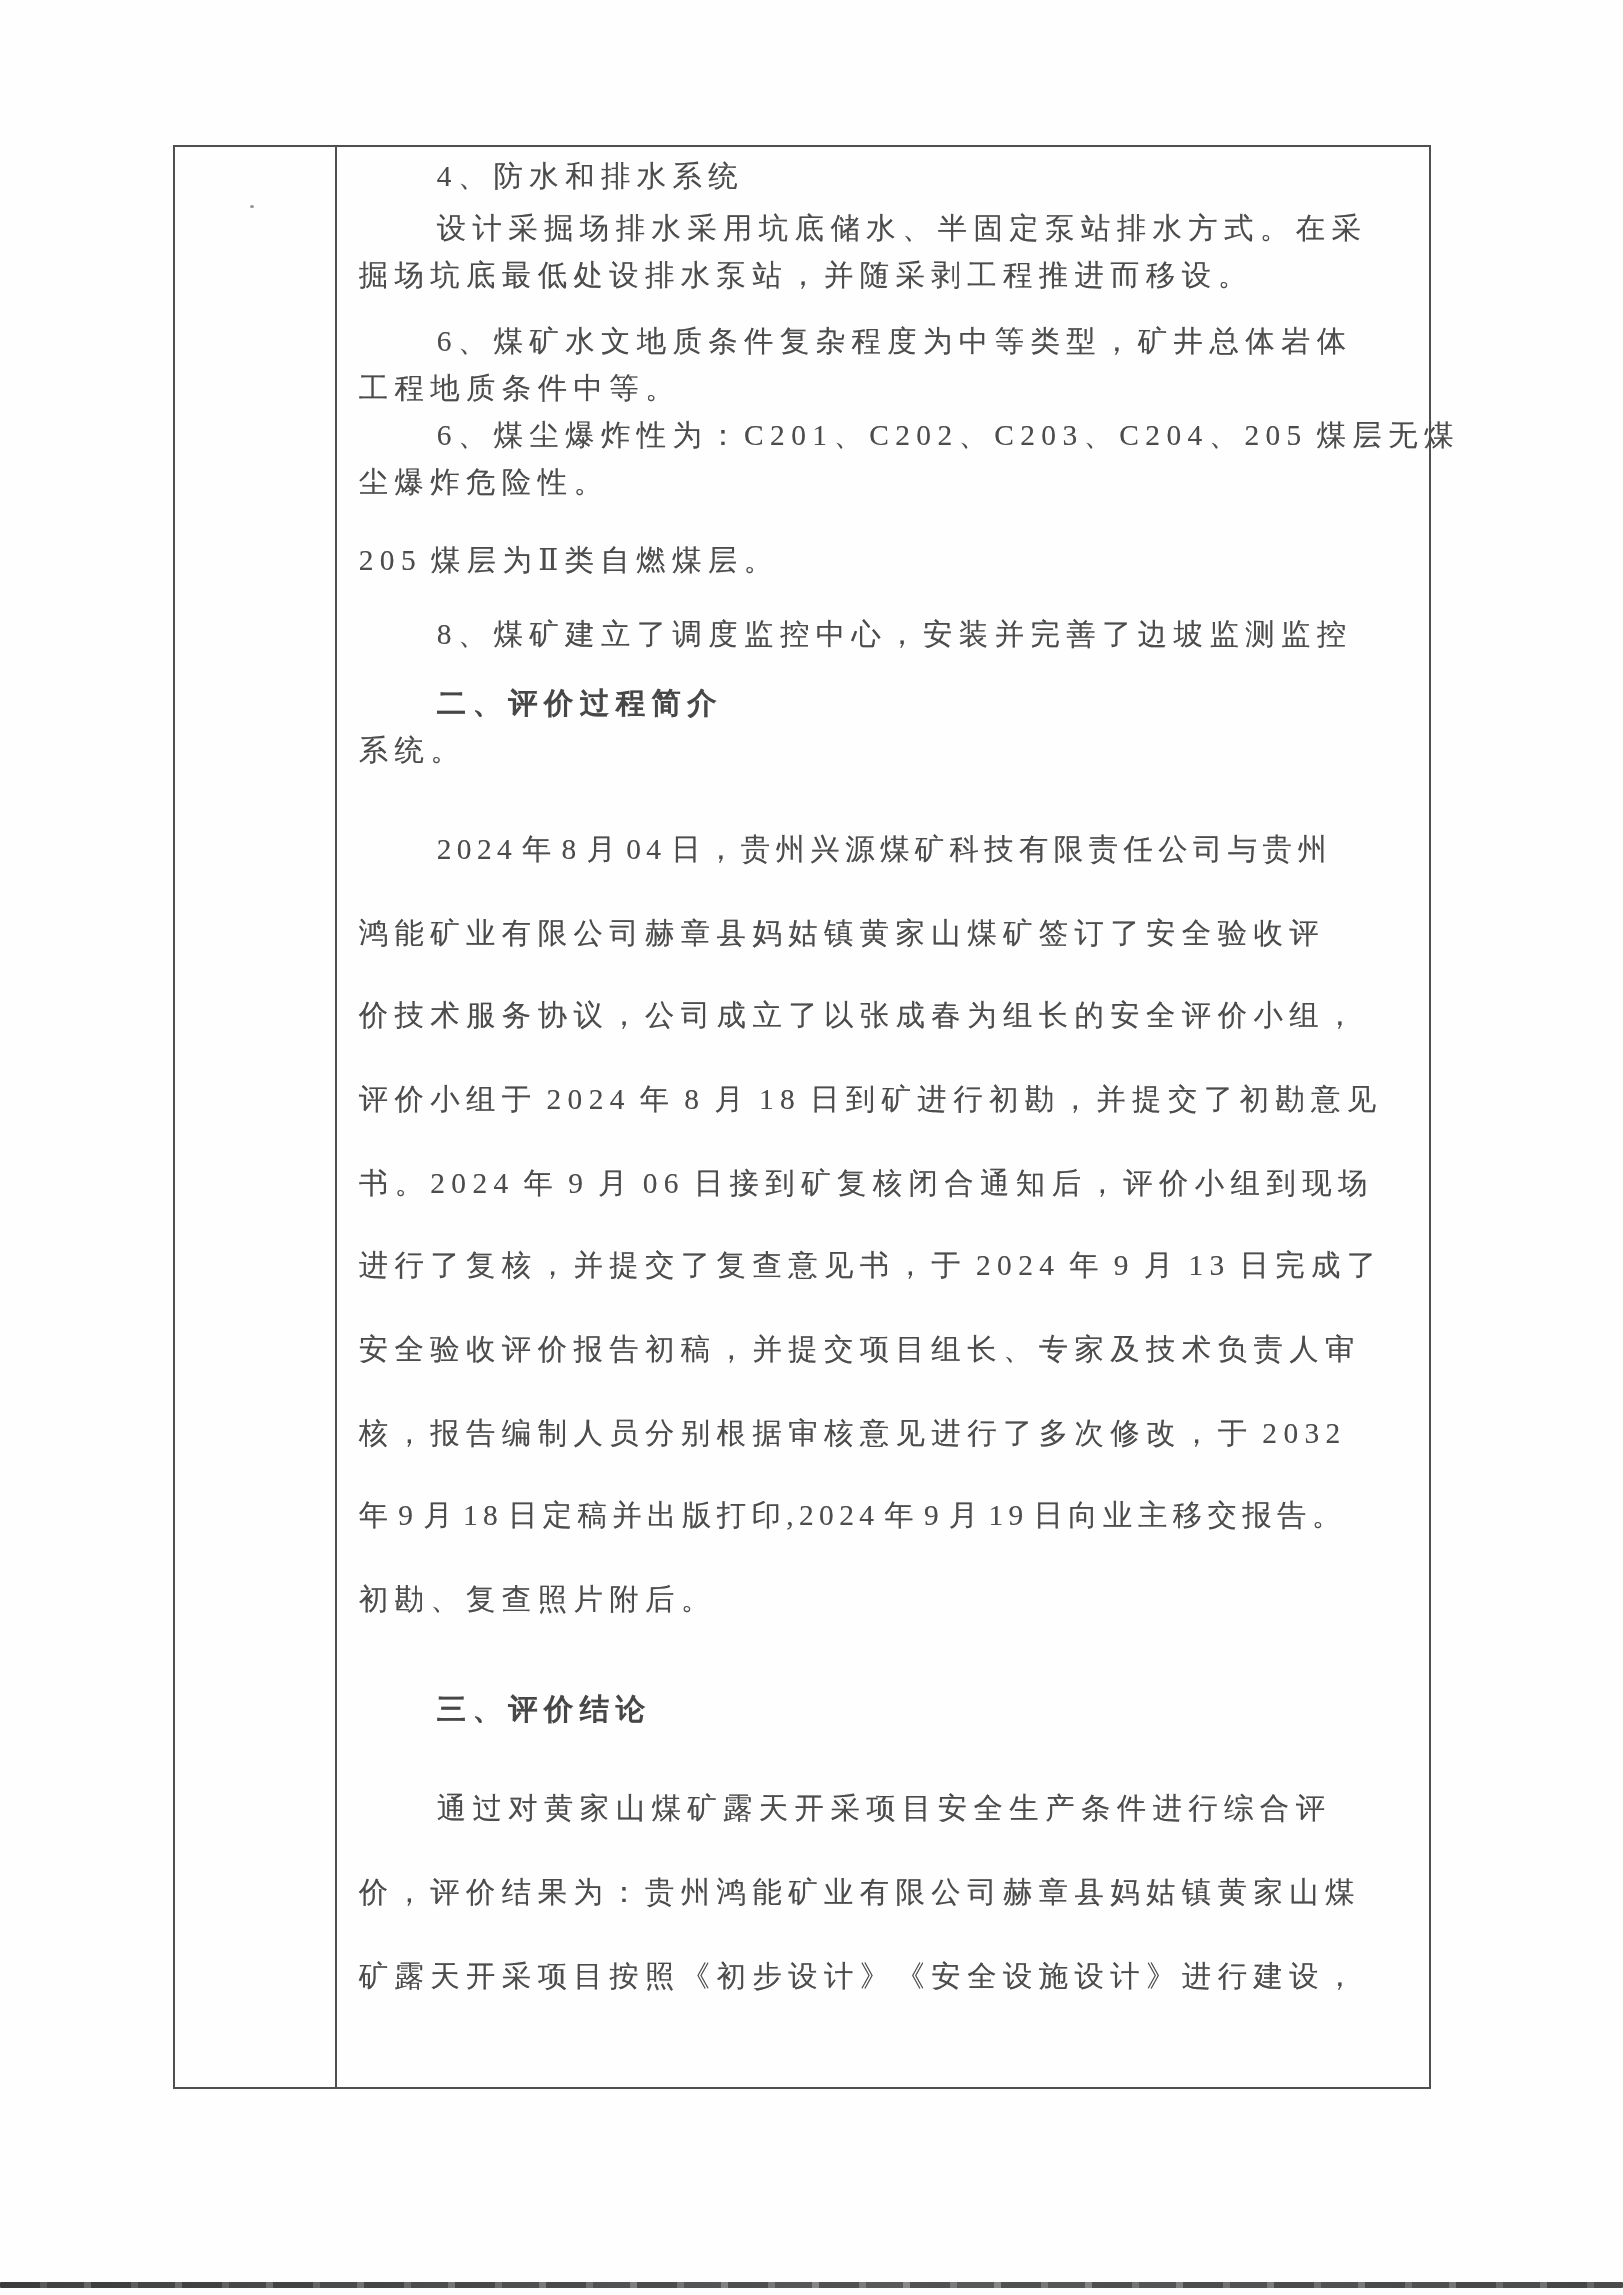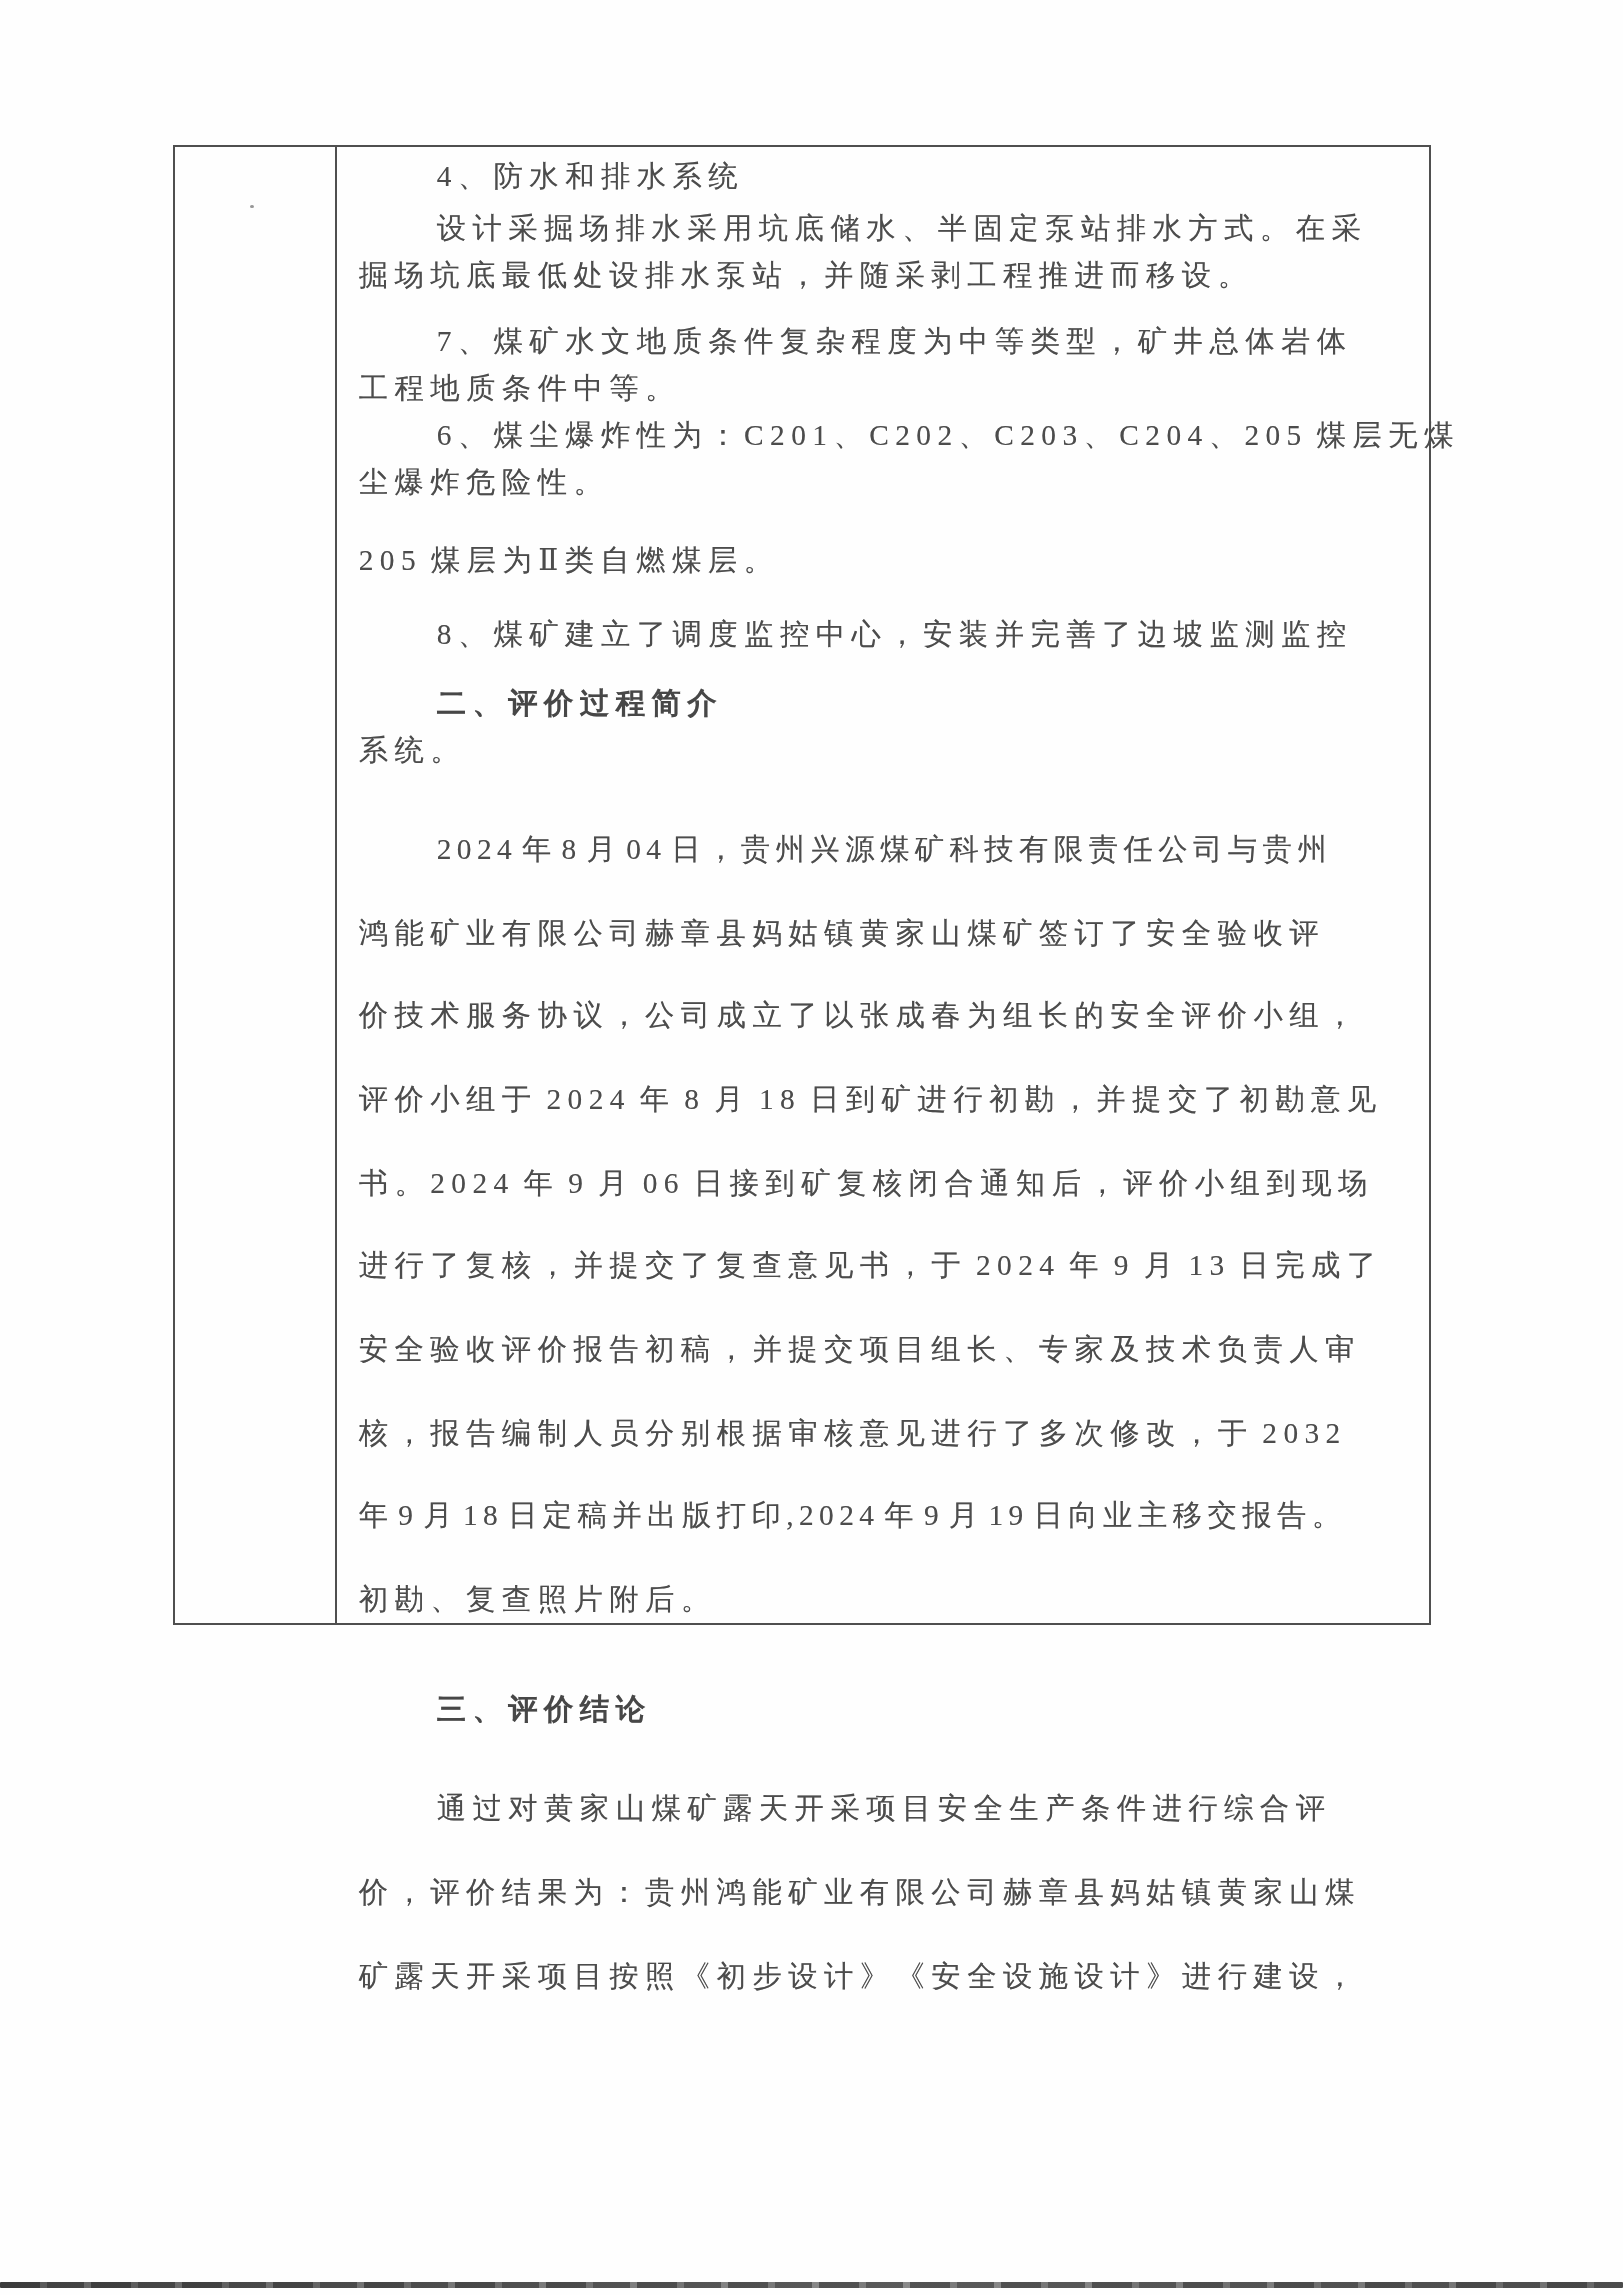--- a/index.html
+++ b/index.html
@@ -17,21 +17,21 @@
   .scan-page {
     position: absolute;
     inset: 0;
   }
   
   .doc-table {
     position: absolute;
     left: 173px;
     top: 145px;
     width: 1258px;
-    height: 1480px;
+    height: 1944px;
     border: 2.9px solid #4f4f4f;
     box-sizing: border-box;
   }
   
   .col-left {
     position: absolute;
     left: 0;
     top: 0;
     bottom: 0;
     width: 162px;
@@ -105,21 +105,21 @@
   <div class="doc-table">
 
     <div class="col-left">
       <span class="speck"></span>
     </div>
 
     <div class="col-content">
       <div class="ln ind">4、防水和排水系统</div>
       <div class="ln ind mt11">设计采掘场排水采用坑底储水、半固定泵站排水方式。在采</div>
       <div class="ln">掘场坑底最低处设排水泵站，并随采剥工程推进而移设。</div>
-      <div class="ln ind mt39">7、煤矿水文地质条件复杂程度为中等类型，矿井总体岩体</div>
+      <div class="ln ind mt39">6、煤矿水文地质条件复杂程度为中等类型，矿井总体岩体</div>
       <div class="ln">工程地质条件中等。</div>
       <div class="ln ind">6、煤尘爆炸性为：C201、C202、C203、C204、205 煤层无煤</div>
       <div class="ln">尘爆炸危险性。</div>
       <div class="ln mt63">205 煤层为Ⅱ类自燃煤层。</div>
       <div class="ln ind mt54">8、煤矿建立了调度监控中心，安装并完善了边坡监测监控</div>
       <div class="ln ind hd mt45">二、评价过程简介</div>
       <div class="ln">系统。</div>
       <div class="ln ind squeeze mt93">2024 年 8 月 04 日，贵州兴源煤矿科技有限责任公司与贵州</div>
       <div class="ln mt75">鸿能矿业有限公司赫章县妈姑镇黄家山煤矿签订了安全验收评</div>
       <div class="ln mt72">价技术服务协议，公司成立了以张成春为组长的安全评价小组，</div>

